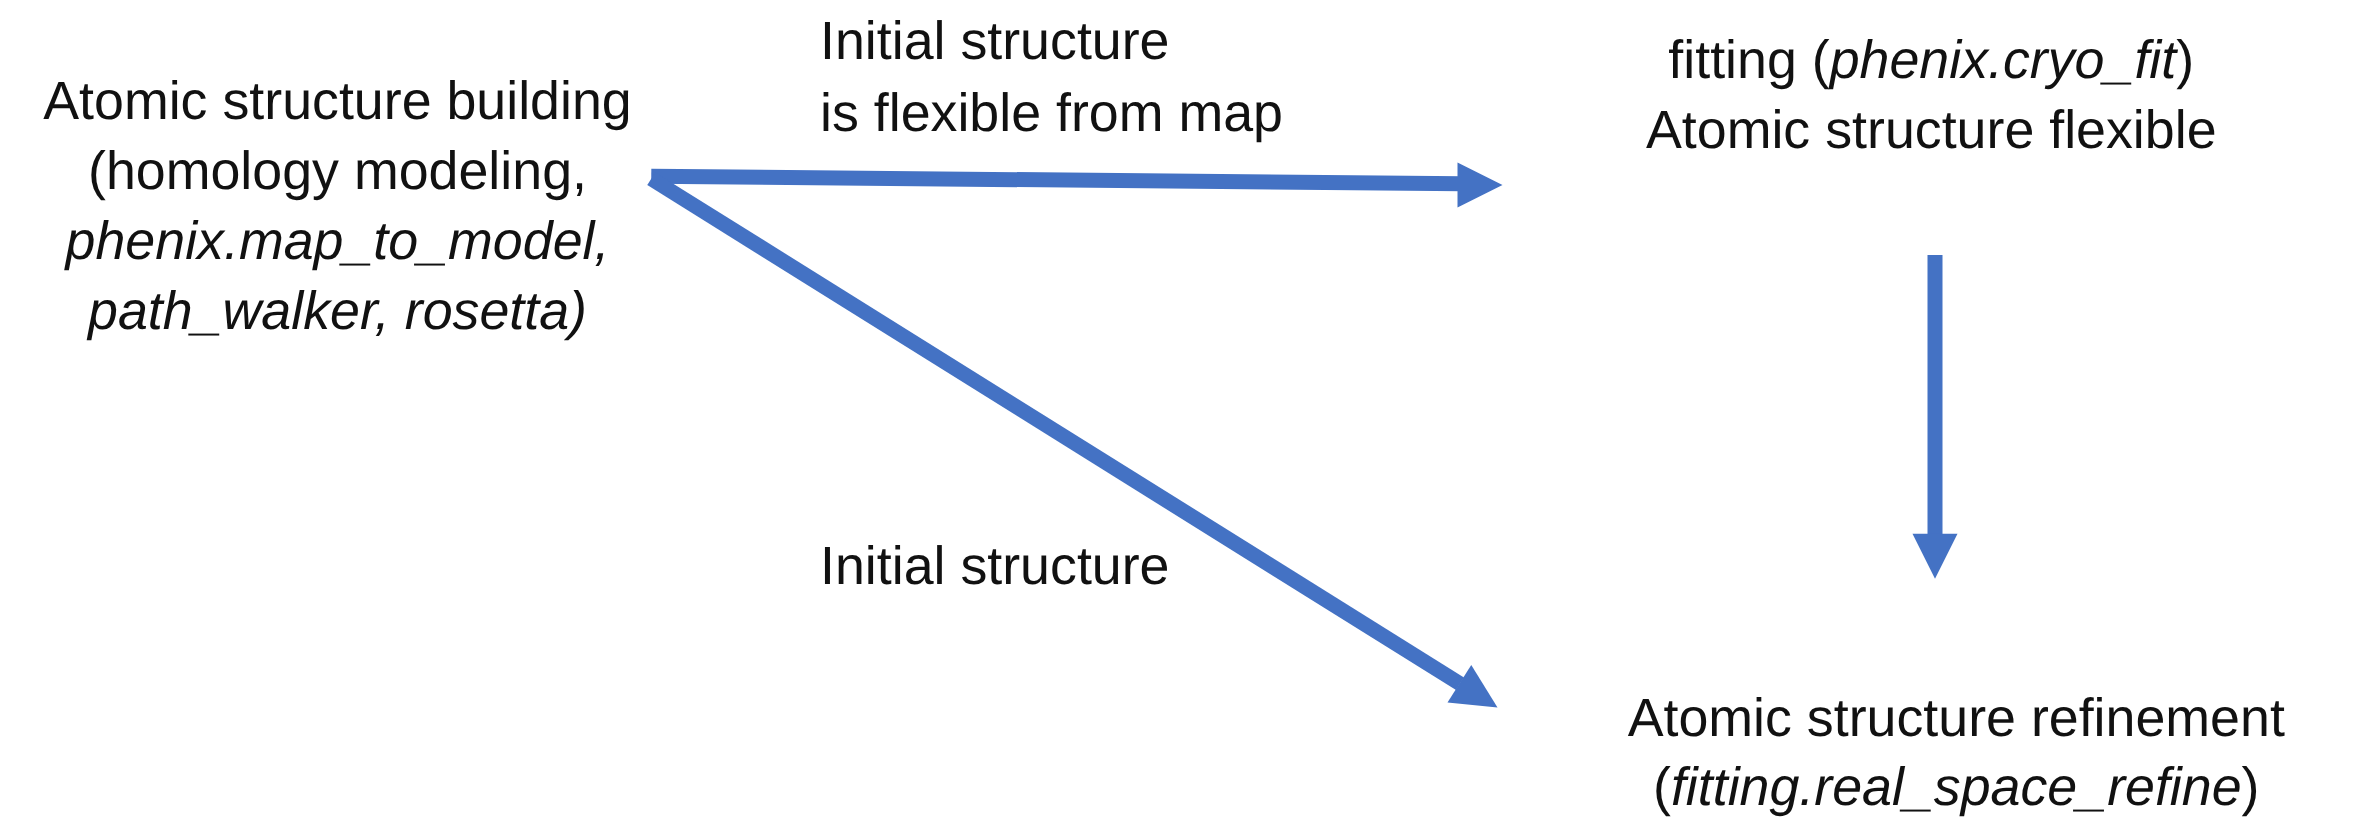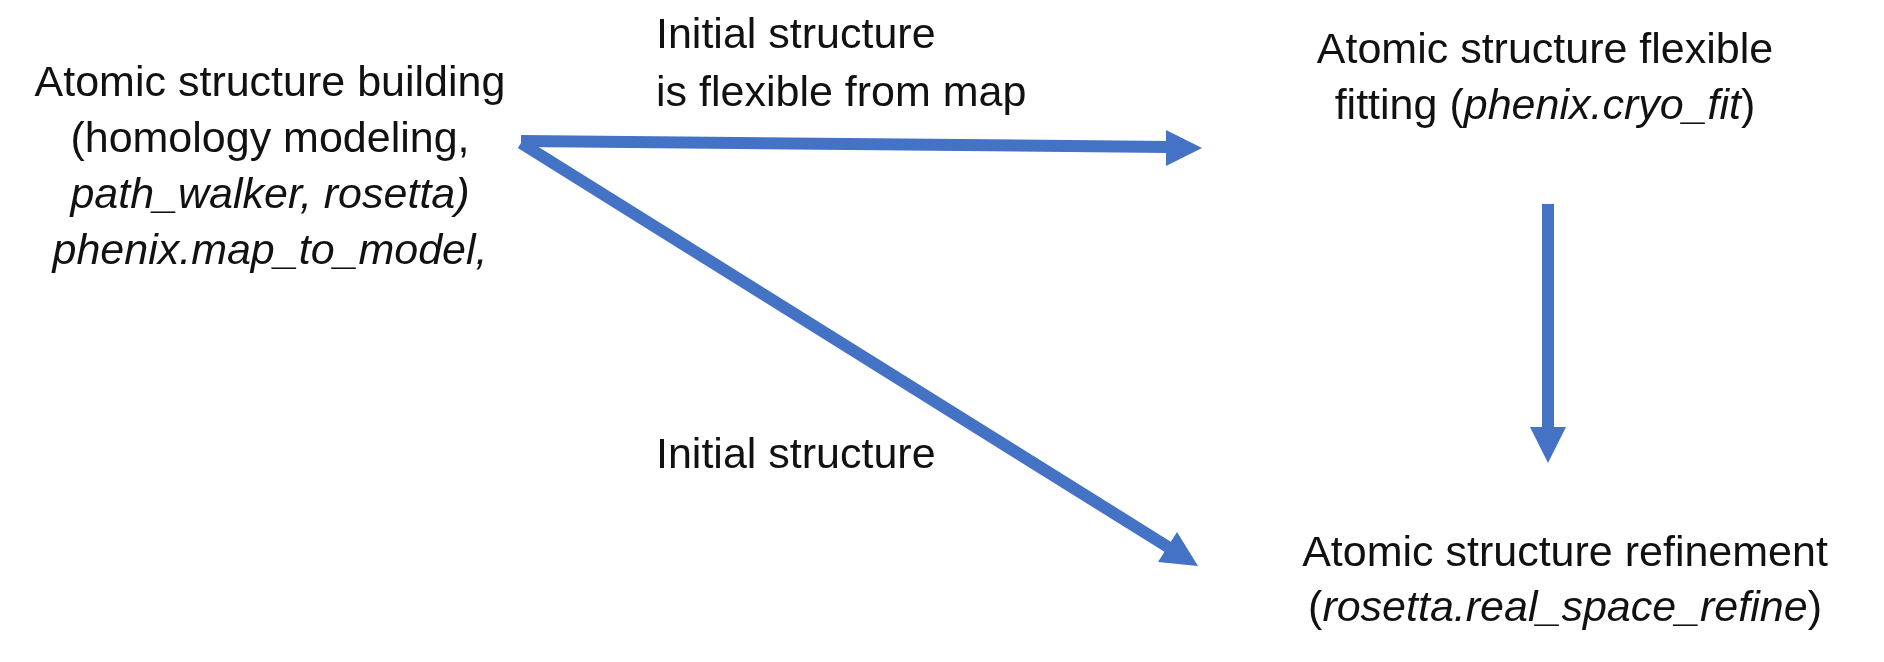--- a/index.html
+++ b/index.html
@@ -26,21 +26,21 @@
     font-size: 43px;
     line-height: 56px;
     white-space: nowrap;
   }
   .center { text-align: center; }
   .italic { font-style: italic; }
   .node-building   { left: 0px;    top: 34px;  width: 540px; margin-top: 19px; }
   .label-different { left: 656px;  top: 4px;   line-height: 58px; }
   .node-fitting    { left: 1295px; top: 20px;  width: 500px; }
   .label-similar   { left: 656px;  top: 423px; line-height: 60px; }
-  .node-refinement { left: 1245px; top: 524px; width: 640px; line-height: 55px; }
+  .node-refinement { left: 1245px; top: 548px; width: 640px; line-height: 55px; }
 </style>
 </head>
 <body>
 
 <div class="canvas">
 
   <svg class="arrow-layer" viewBox="0 0 1884 662">
 
     <g>
       <line x1="521" y1="141" x2="1170" y2="147" stroke="#4472C4"></line>
@@ -54,36 +54,36 @@
 
     <g>
       <line x1="1548" y1="204" x2="1548" y2="430" stroke="#4472C4"></line>
       <polygon points="1548,463 1530,427 1566,427" fill="#4472C4"></polygon>
     </g>
   </svg>
 
   <div class="txt center node-building">
     <div>Atomic structure building</div>
     <div>(homology modeling,</div>
+    <div class="italic">phenix.map_to_model,</div>
     <div class="italic">path_walker, rosetta)</div>
-    <div class="italic">phenix.map_to_model,</div>
   </div>
 
   <div class="txt label-different">
     <div>Initial structure</div>
     <div>is flexible from map</div>
   </div>
 
   <div class="txt center node-fitting">
+    <div><span>fitting (</span><span class="italic">phenix.cryo_fit</span><span>)</span></div>
     <div>Atomic structure flexible</div>
-    <div><span>fitting (</span><span class="italic">phenix.cryo_fit</span><span>)</span></div>
   </div>
 
   <div class="txt label-similar">
     <div>Initial structure</div>
   </div>
 
   <div class="txt center node-refinement">
     <div>Atomic structure refinement</div>
-    <div><span>(</span><span class="italic">rosetta.real_space_refine</span><span>)</span></div>
+    <div><span>(</span><span class="italic">fitting.real_space_refine</span><span>)</span></div>
   </div>
 
 </div>
 
 </body></html>

